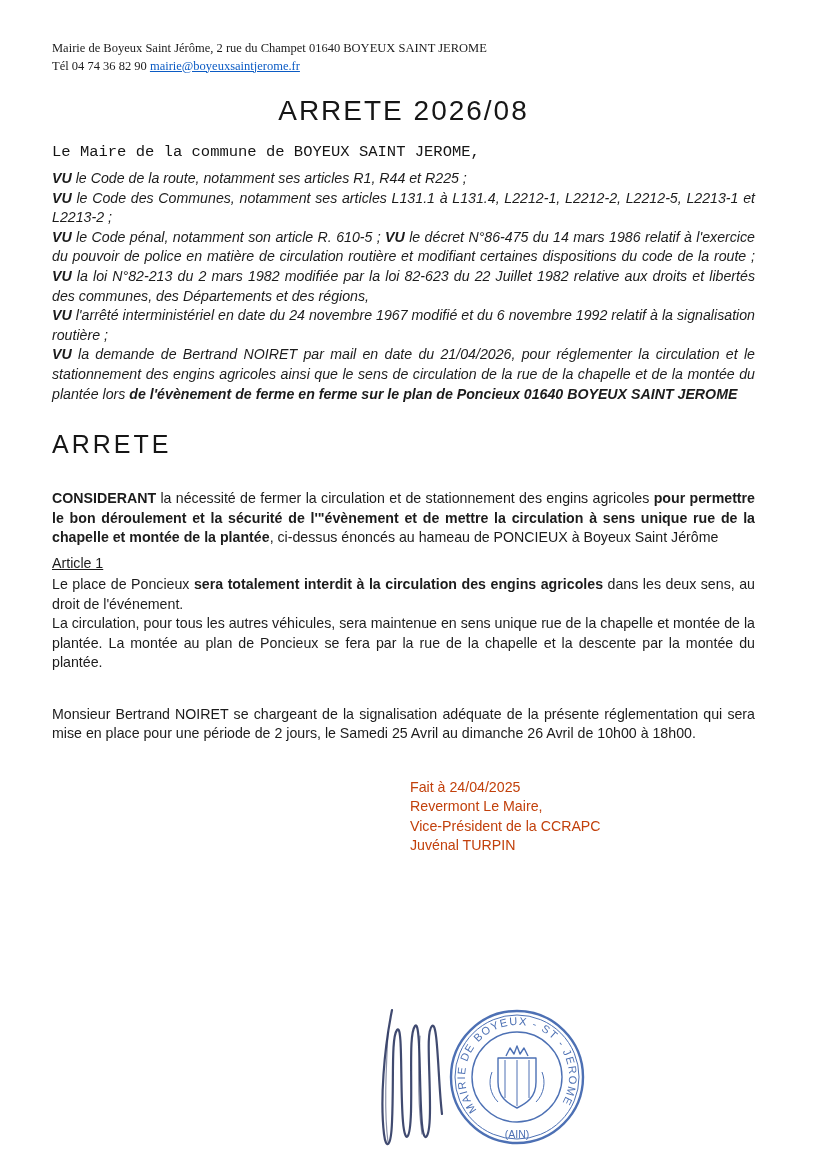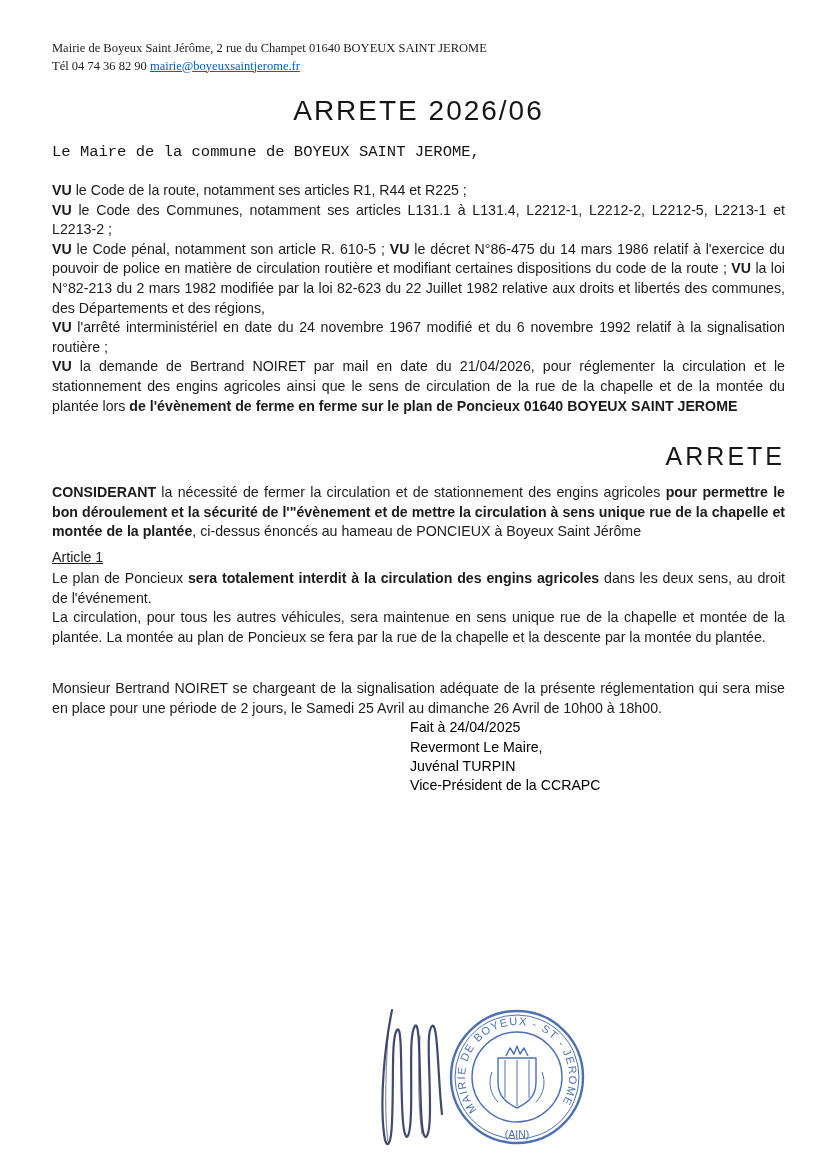--- a/index.html
+++ b/index.html
@@ -2,108 +2,108 @@
 <html><head>
 <meta charset="utf-8">
 <style>
   * { margin:0; padding:0; box-sizing:border-box; }
   html,body { background:#ffffff; }
   body {
     width:827px; height:1170px; position:relative; overflow:hidden;
     font-family:"Liberation Sans", sans-serif;
     color:#1d1d1d;
   }
-  .page { padding:40px 42px 0 52px; }
+  .page { padding:40px 72px 0 52px; }
 
   .doc-header {
     font-family:"Liberation Serif", serif;
     font-size:12.5px; line-height:1.4; color:#1b1b1b;
   }
   .email-link { color:#0b5bc4; text-decoration:underline; cursor:pointer; }
 
   .title {
     margin-top:20px; text-align:center;
     font-size:28px; font-weight:400; letter-spacing:2px;
     font-family:"Liberation Sans", sans-serif; color:#161616;
   }
   .subtitle {
     margin-top:16px; text-align:left;
     font-family:Liberation Mono, monospace; font-size:15.5px; color:#151515;
   }
 
   .para {
     font-size:14.2px; line-height:1.38; text-align:justify; color:#1c1c1c;
   }
-  .vu-block { margin-top:20px; }
+  .vu-block { margin-top:8px;font-style:italic; }
 
   .section-title {
-    margin-top:26px; text-align:right;
+    margin-top:26px; text-align:left;
     font-size:25px; font-weight:400; letter-spacing:3px; color:#161616;
   }
-  .considerant { margin-top:12px; }
+  .considerant { margin-top:30px; }
 
   .article { margin-top:7px; }
   .article-heading {
     font-size:14.2px; text-decoration:underline; margin-bottom:4px; color:#1c1c1c;
   }
   .signal { margin-top:32px; }
 
   .bullet-row { display:flex; gap:20px; padding-left:62px; margin-top:3px; }
   .bullet-row .dash { flex:0 0 auto; }
 
   .signature-block {
-    margin-left:358px;
-    font-size:14.2px; line-height:1.36; color:#000000;
+    margin-top:34px; margin-left:358px;
+    font-size:14.2px; line-height:1.36; color:#c2410c;
   }
 
   .stamp-area { position:absolute; left:352px; top:996px; width:290px; height:174px; }
   .sig-svg   { position:absolute; left:10px; top:6px; }
   .stamp-svg { position:absolute; left:90px; top:6px; }
 </style>
 </head>
 <body>
 
 <div class="page">
 
   <div class="doc-header">
     <div>Mairie de Boyeux Saint Jérôme, 2 rue du Champet 01640 BOYEUX SAINT JEROME</div>
     <div><span>Tél 04 74 36 82 90 </span><a class="email-link">mairie@boyeuxsaintjerome.fr</a></div>
   </div>
 
-  <div class="title">ARRETE 2026/06</div>
+  <div class="title">ARRETE 2026/08</div>
 
   <div class="subtitle">Le Maire de la commune de BOYEUX SAINT JEROME,</div>
 
   <div class="vu-block">
     <p class="para"><span style="font-weight: bold;">VU</span><span> le Code de la route, notamment ses articles R1, R44 et R225 ;</span></p>
     <p class="para"><span style="font-weight: bold;">VU</span><span> le Code des Communes, notamment ses articles L131.1 à L131.4, L2212-1, L2212-2, L2212-5, L2213-1 et L2213-2 ;</span></p>
     <p class="para"><span style="font-weight: bold;">VU</span><span> le Code pénal, notamment son article R. 610-5 ; </span><span style="font-weight: bold;">VU</span><span> le décret N°86-475 du 14 mars 1986 relatif à l'exercice du pouvoir de police en matière de circulation routière et modifiant certaines dispositions du code de la route ; </span><span style="font-weight: bold;">VU</span><span> la loi N°82-213 du 2 mars 1982 modifiée par la loi 82-623 du 22 Juillet 1982 relative aux droits et libertés des communes, des Départements et des régions,</span></p>
     <p class="para"><span style="font-weight: bold;">VU</span><span> l'arrêté interministériel en date du 24 novembre 1967 modifié et du 6 novembre 1992 relatif à la signalisation routière ;</span></p>
     <p class="para"><span style="font-weight: bold;">VU</span><span> la demande de Bertrand NOIRET par mail en date du 21/04/2026, pour réglementer la circulation et le stationnement des engins agricoles ainsi que le sens de circulation de la rue de la chapelle et de la montée du plantée lors </span><span style="font-weight: bold;">de l'évènement de ferme en ferme sur le plan de Poncieux 01640 BOYEUX SAINT JEROME</span></p>
   </div>
 
   <div class="section-title">ARRETE</div>
 
   <p class="para considerant"><span style="font-weight: bold;">CONSIDERANT</span><span> la nécessité de fermer la circulation et de stationnement des engins agricoles </span><span style="font-weight: bold;">pour permettre le bon déroulement et la sécurité de l'"évènement et de mettre la circulation à sens unique rue de la chapelle et montée de la plantée</span><span>, ci-dessus énoncés au hameau de PONCIEUX à Boyeux Saint Jérôme</span></p>
 
   <div class="article">
     <div class="article-heading">Article 1</div>
-    <p class="para"><span>Le plan de Poncieux </span><span style="font-weight: bold;">sera totalement interdit à la circulation des engins agricoles</span><span> dans les deux sens, au droit de l'événement.</span></p>
+    <p class="para"><span>Le place de Poncieux </span><span style="font-weight: bold;">sera totalement interdit à la circulation des engins agricoles</span><span> dans les deux sens, au droit de l'événement.</span></p>
     <p class="para"><span>La circulation, pour tous les autres véhicules, sera maintenue en sens unique rue de la chapelle et montée de la plantée. La montée au plan de Poncieux se fera par la rue de la chapelle et la descente par la montée du plantée.</span></p>
   </div>
 
   <p class="para signal"><span>Monsieur Bertrand NOIRET se chargeant de la signalisation adéquate de la présente réglementation qui sera mise en place pour une période de 2 jours, </span><span style="font-weight: normal;">le Samedi 25 Avril au dimanche 26 Avril de 10h00 à 18h00.</span></p>
 
 
 
   <div class="signature-block">
     <div>Fait à 24/04/2025</div>
     <div>Revermont Le Maire,</div>
+    <div>Vice-Président de la CCRAPC</div>
     <div>Juvénal TURPIN</div>
-    <div>Vice-Président de la CCRAPC</div>
   </div>
 
 </div>
 
 <div class="stamp-area">
 
   <svg class="sig-svg" width="100" height="160" viewBox="0 0 100 160">
     <path d="M30,8 C22,48 18,98 22,132 C24,148 29,146 30,120 C32,78 29,36 35,28
              C41,20 38,86 41,120 C43,142 48,140 49,110 C50,70 47,32 53,24
              C59,16 57,92 60,122 C62,144 68,138 68,106 C68,64 64,30 70,24

